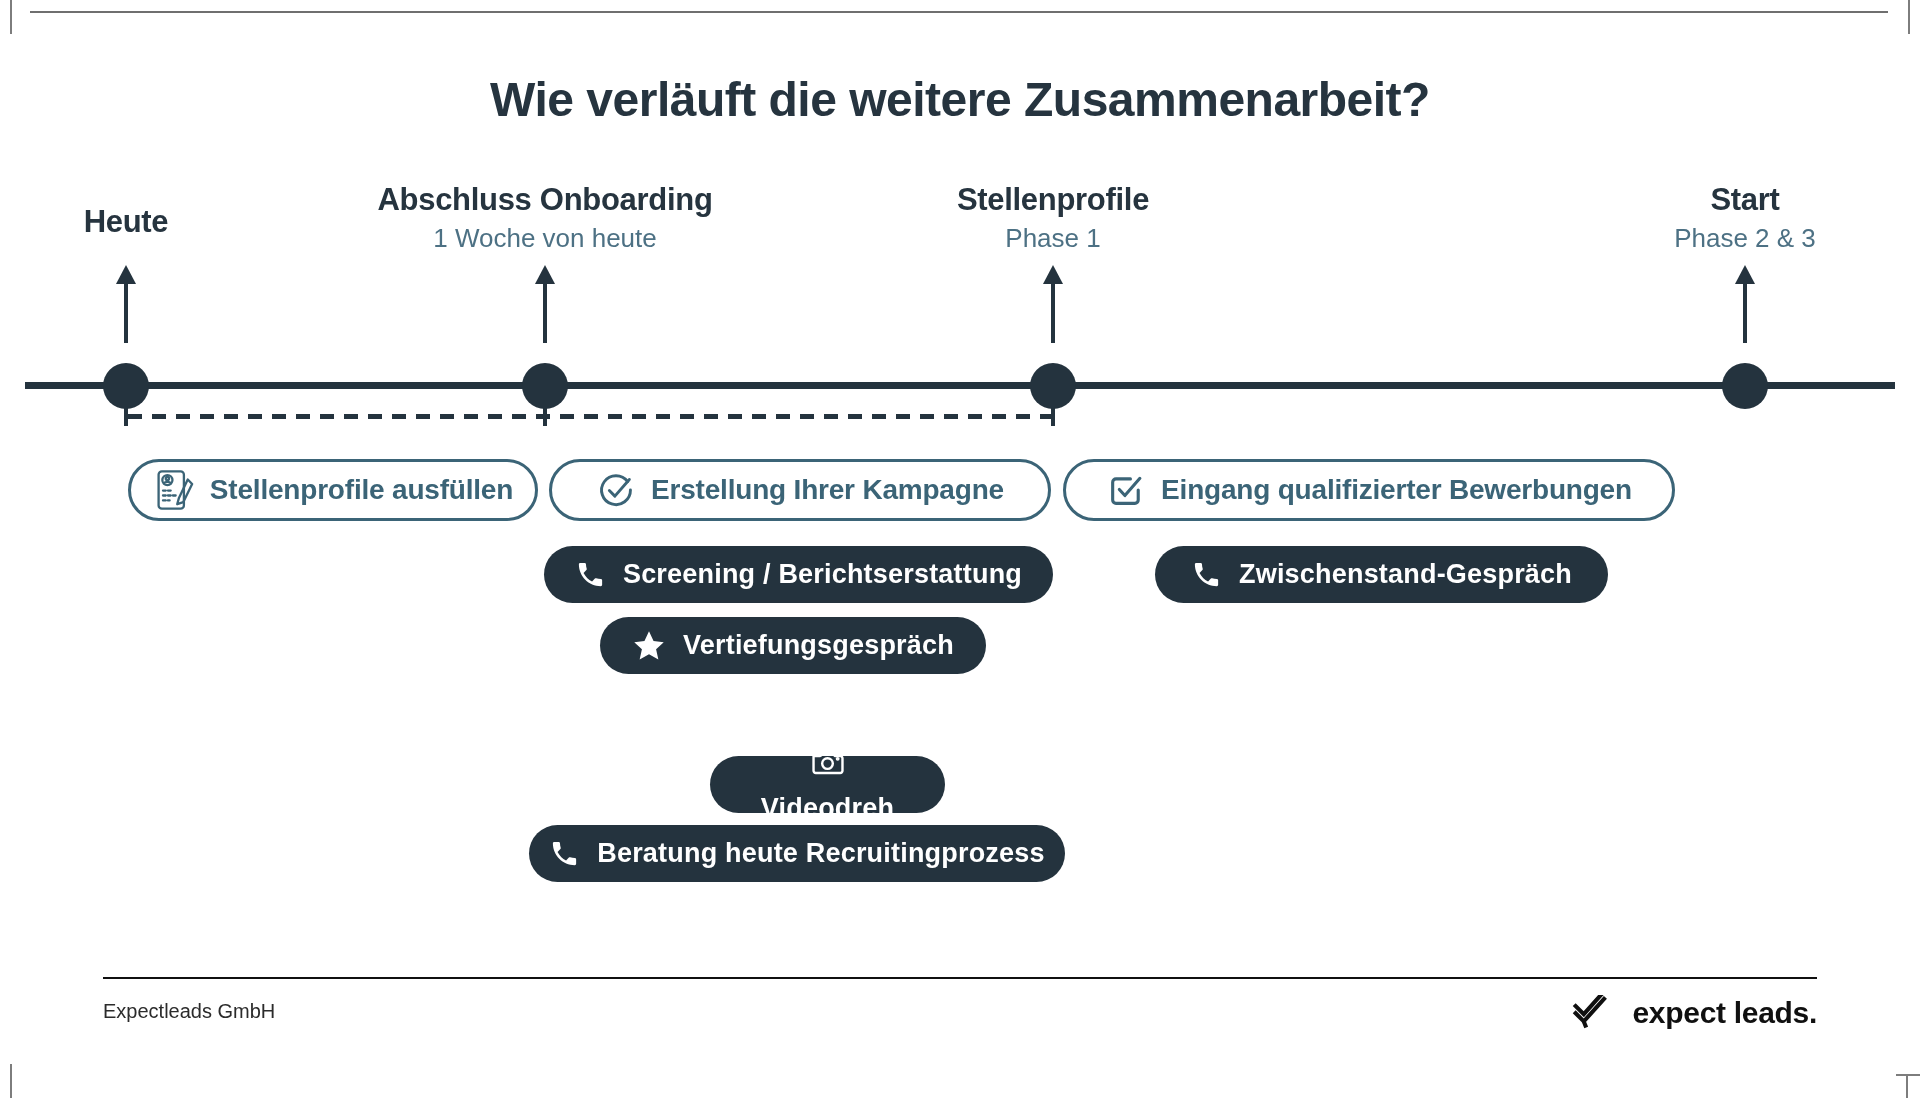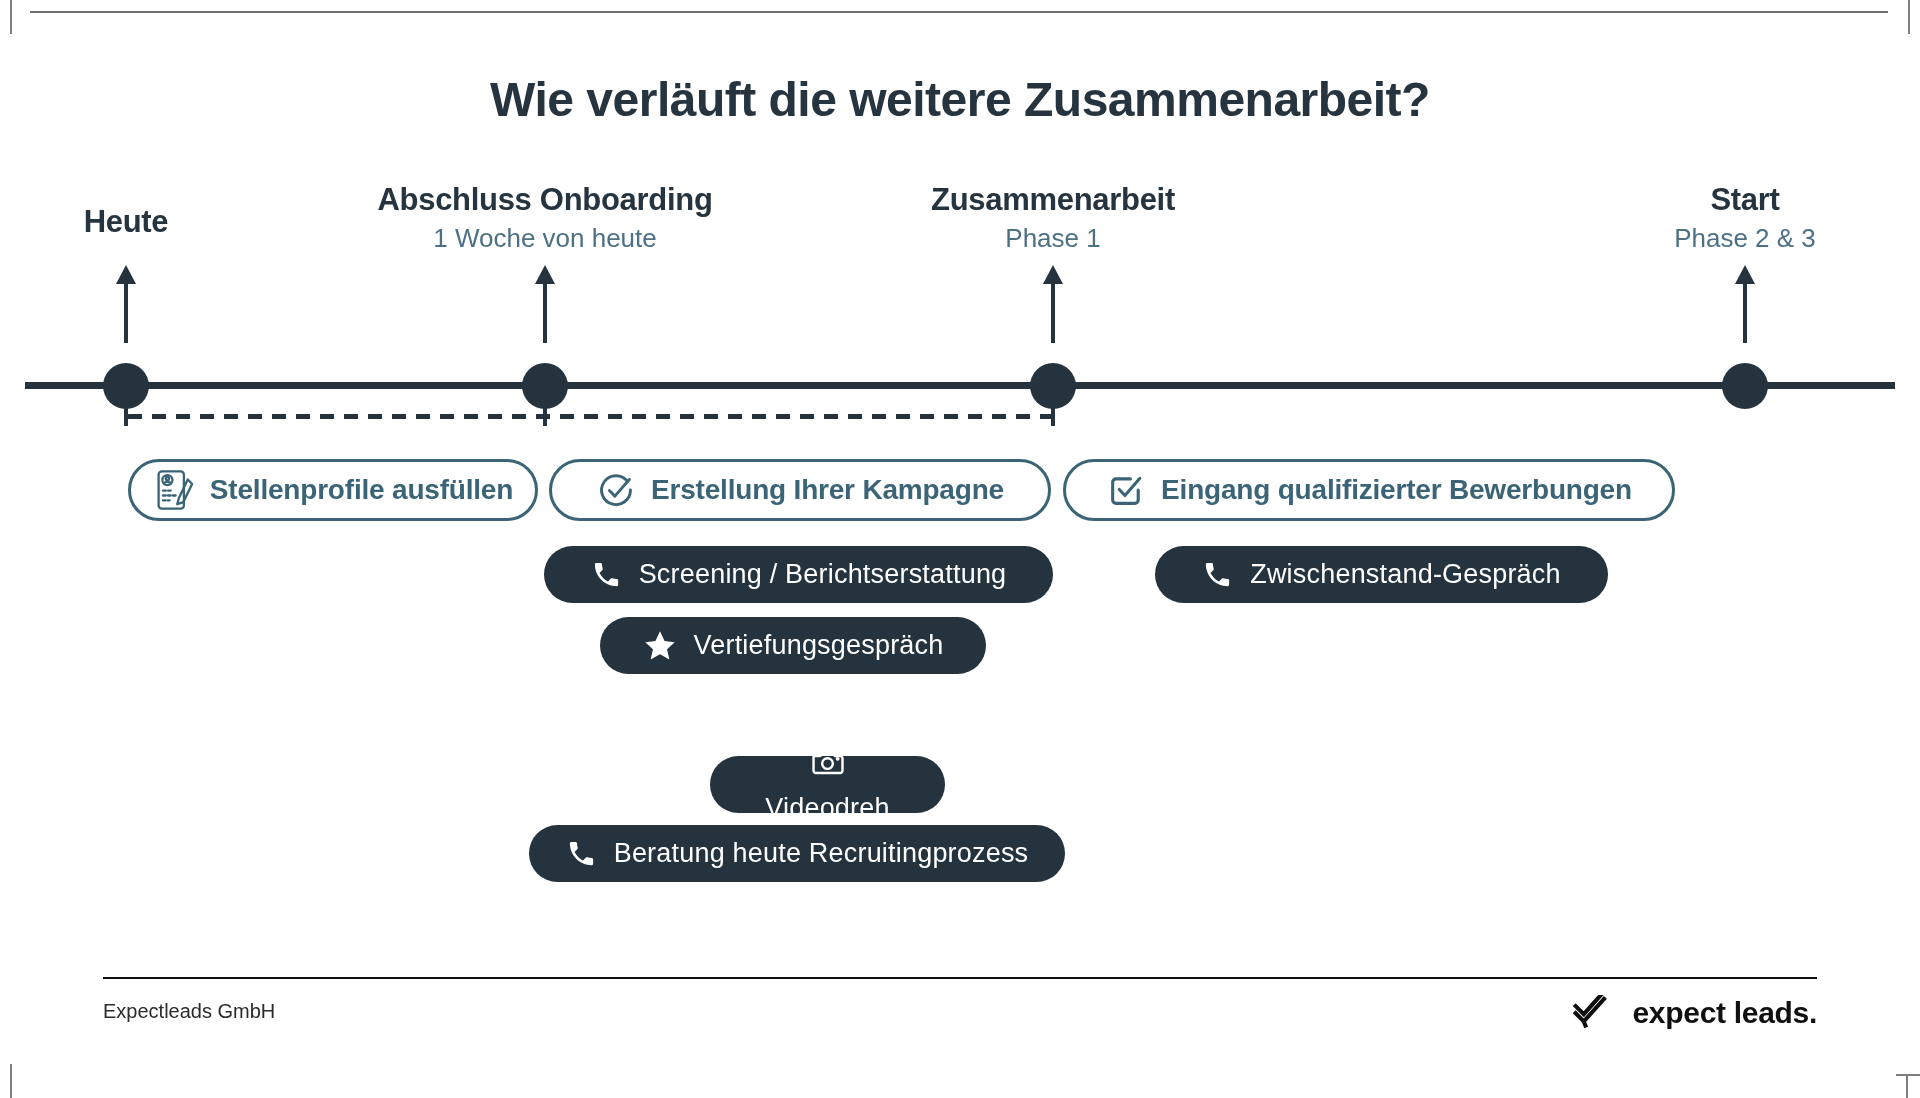--- a/index.html
+++ b/index.html
@@ -35,21 +35,21 @@
   .pill-outline {
     position:absolute; top:459px; height:62px; border:3px solid #3b6477; border-radius:34px;
     background:#ffffff; color:#3b6477; display:flex; align-items:center; justify-content:center; gap:15px;
     font-size:28px; font-weight:700; letter-spacing:-0.2px;
   }
   .pill-outline svg { flex:0 0 auto; }
   
   .pill-dark {
     position:absolute; height:57px; border-radius:30px; background:#24333e; color:#ffffff;
     display:flex; align-items:center; justify-content:center; gap:17px;
-    font-size:27px; font-weight:400; letter-spacing:0.2px;
+    font-size:27px; font-weight:700; letter-spacing:0.2px;
   }
   .pill-dark svg { flex:0 0 auto; }
   
   .footer-rule { position:absolute; left:103px; top:977px; width:1714px; height:2px; background:#101010; }
   .footer-company { position:absolute; left:103px; top:1000px; font-size:20px; color:#2b2b2b; }
   .brand { position:absolute; top:995px; right:103px; display:flex; align-items:center; gap:20px; }
   .brand-text { font-size:30px; font-weight:800; color:#101010; letter-spacing:-0.3px; }
 </style>
 </head>
 <body>
@@ -67,21 +67,21 @@
 
   <div class="milestone first" style="left:-104px;">
     <div class="m-title">Heute</div>
     <div class="m-sub"></div>
   </div>
   <div class="milestone" style="left:315px;">
     <div class="m-title">Abschluss Onboarding</div>
     <div class="m-sub">1 Woche von heute</div>
   </div>
   <div class="milestone" style="left:823px;">
-    <div class="m-title">Zusammenarbeit</div>
+    <div class="m-title">Stellenprofile</div>
     <div class="m-sub">Phase 1</div>
   </div>
   <div class="milestone" style="left:1515px;">
     <div class="m-title">Start</div>
     <div class="m-sub">Phase 2 &amp; 3</div>
   </div>
 
   <div class="arrow-head" style="left:116px;"></div>
   <div class="arrow-line" style="left:124px;"></div>
   <div class="arrow-head" style="left:535px;"></div>

